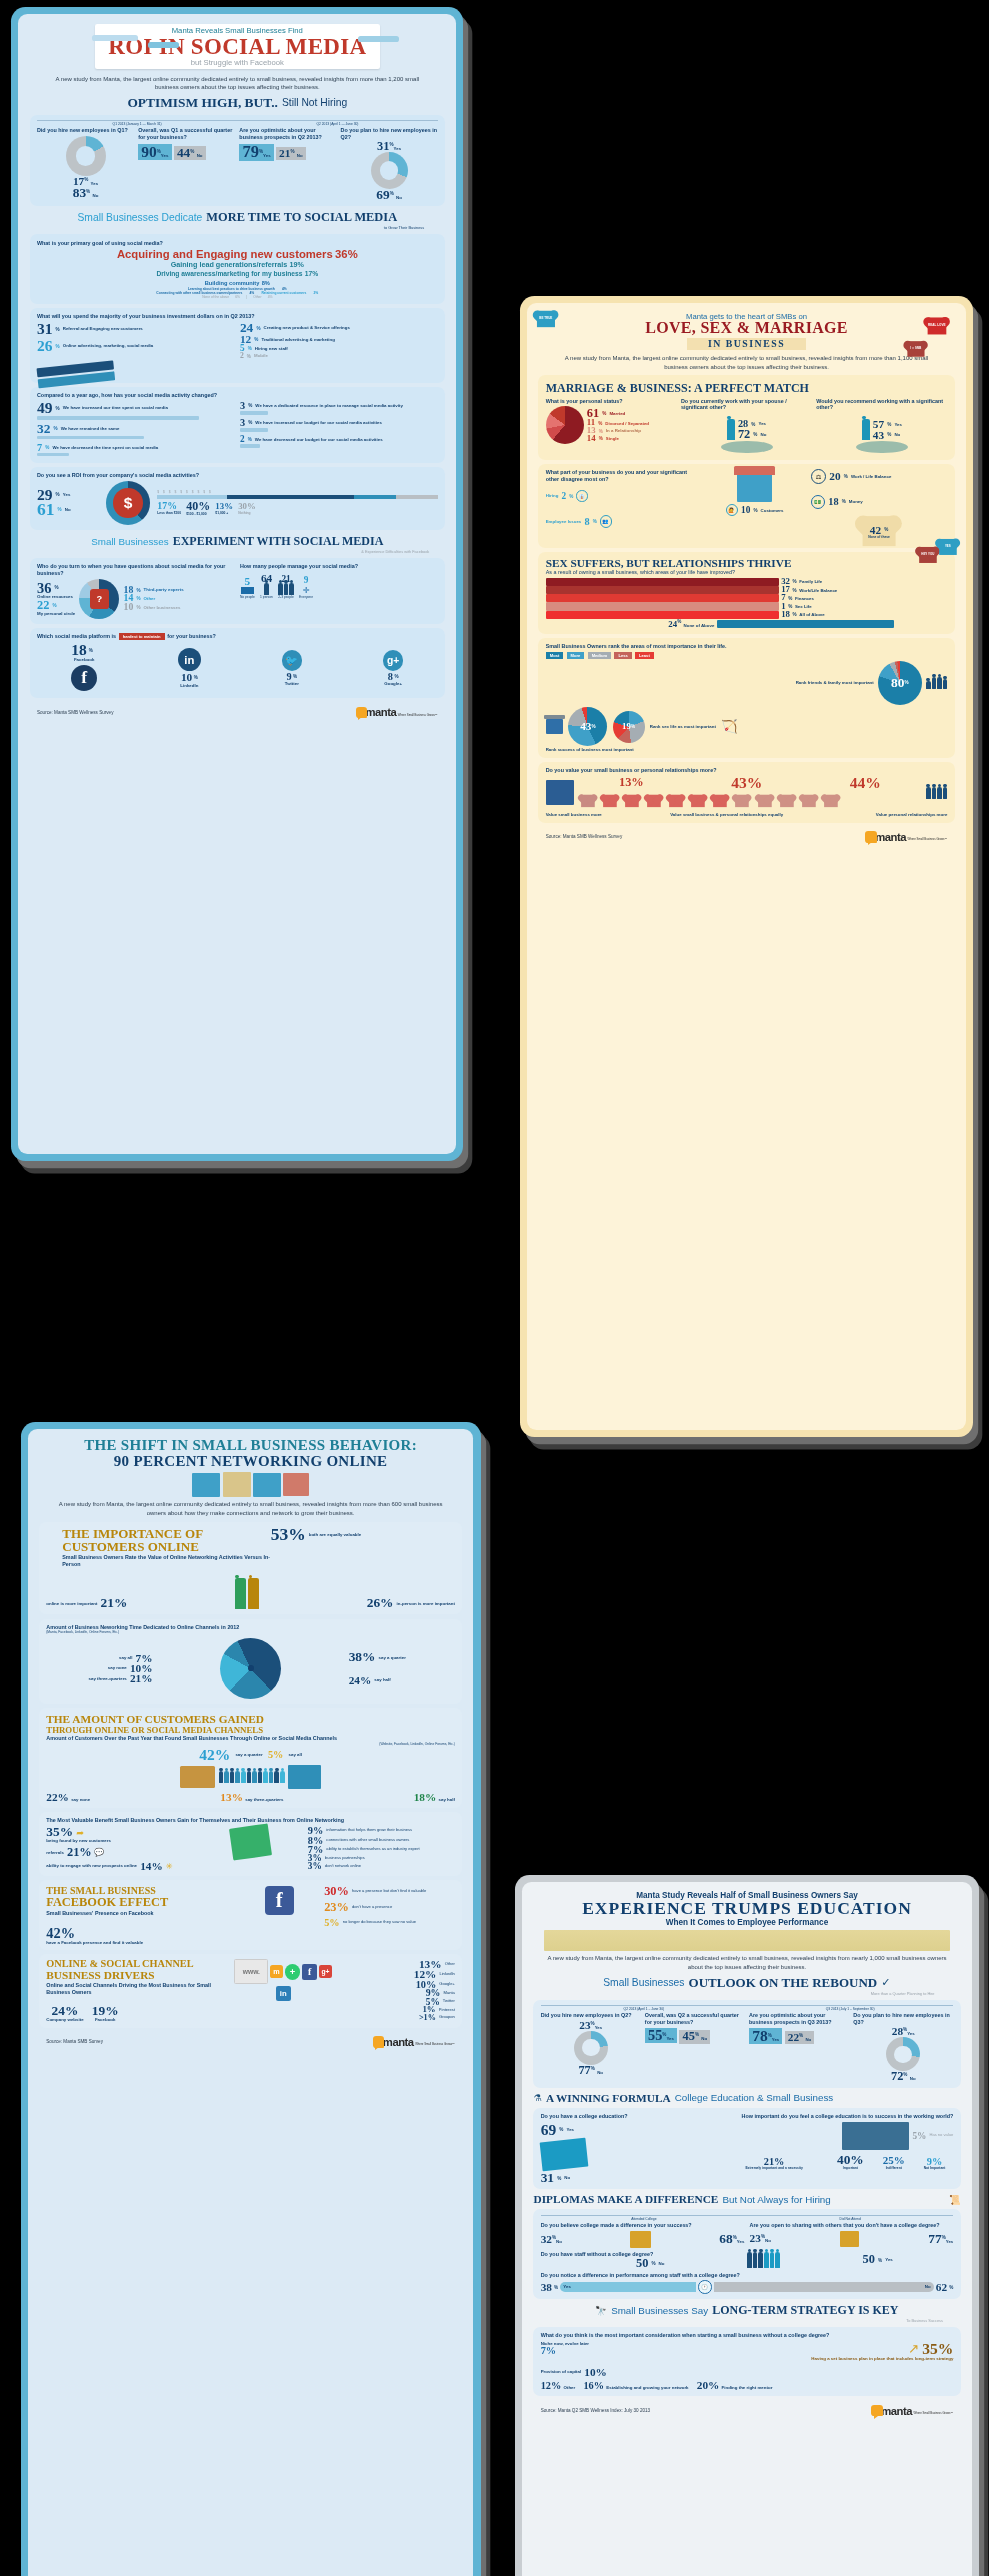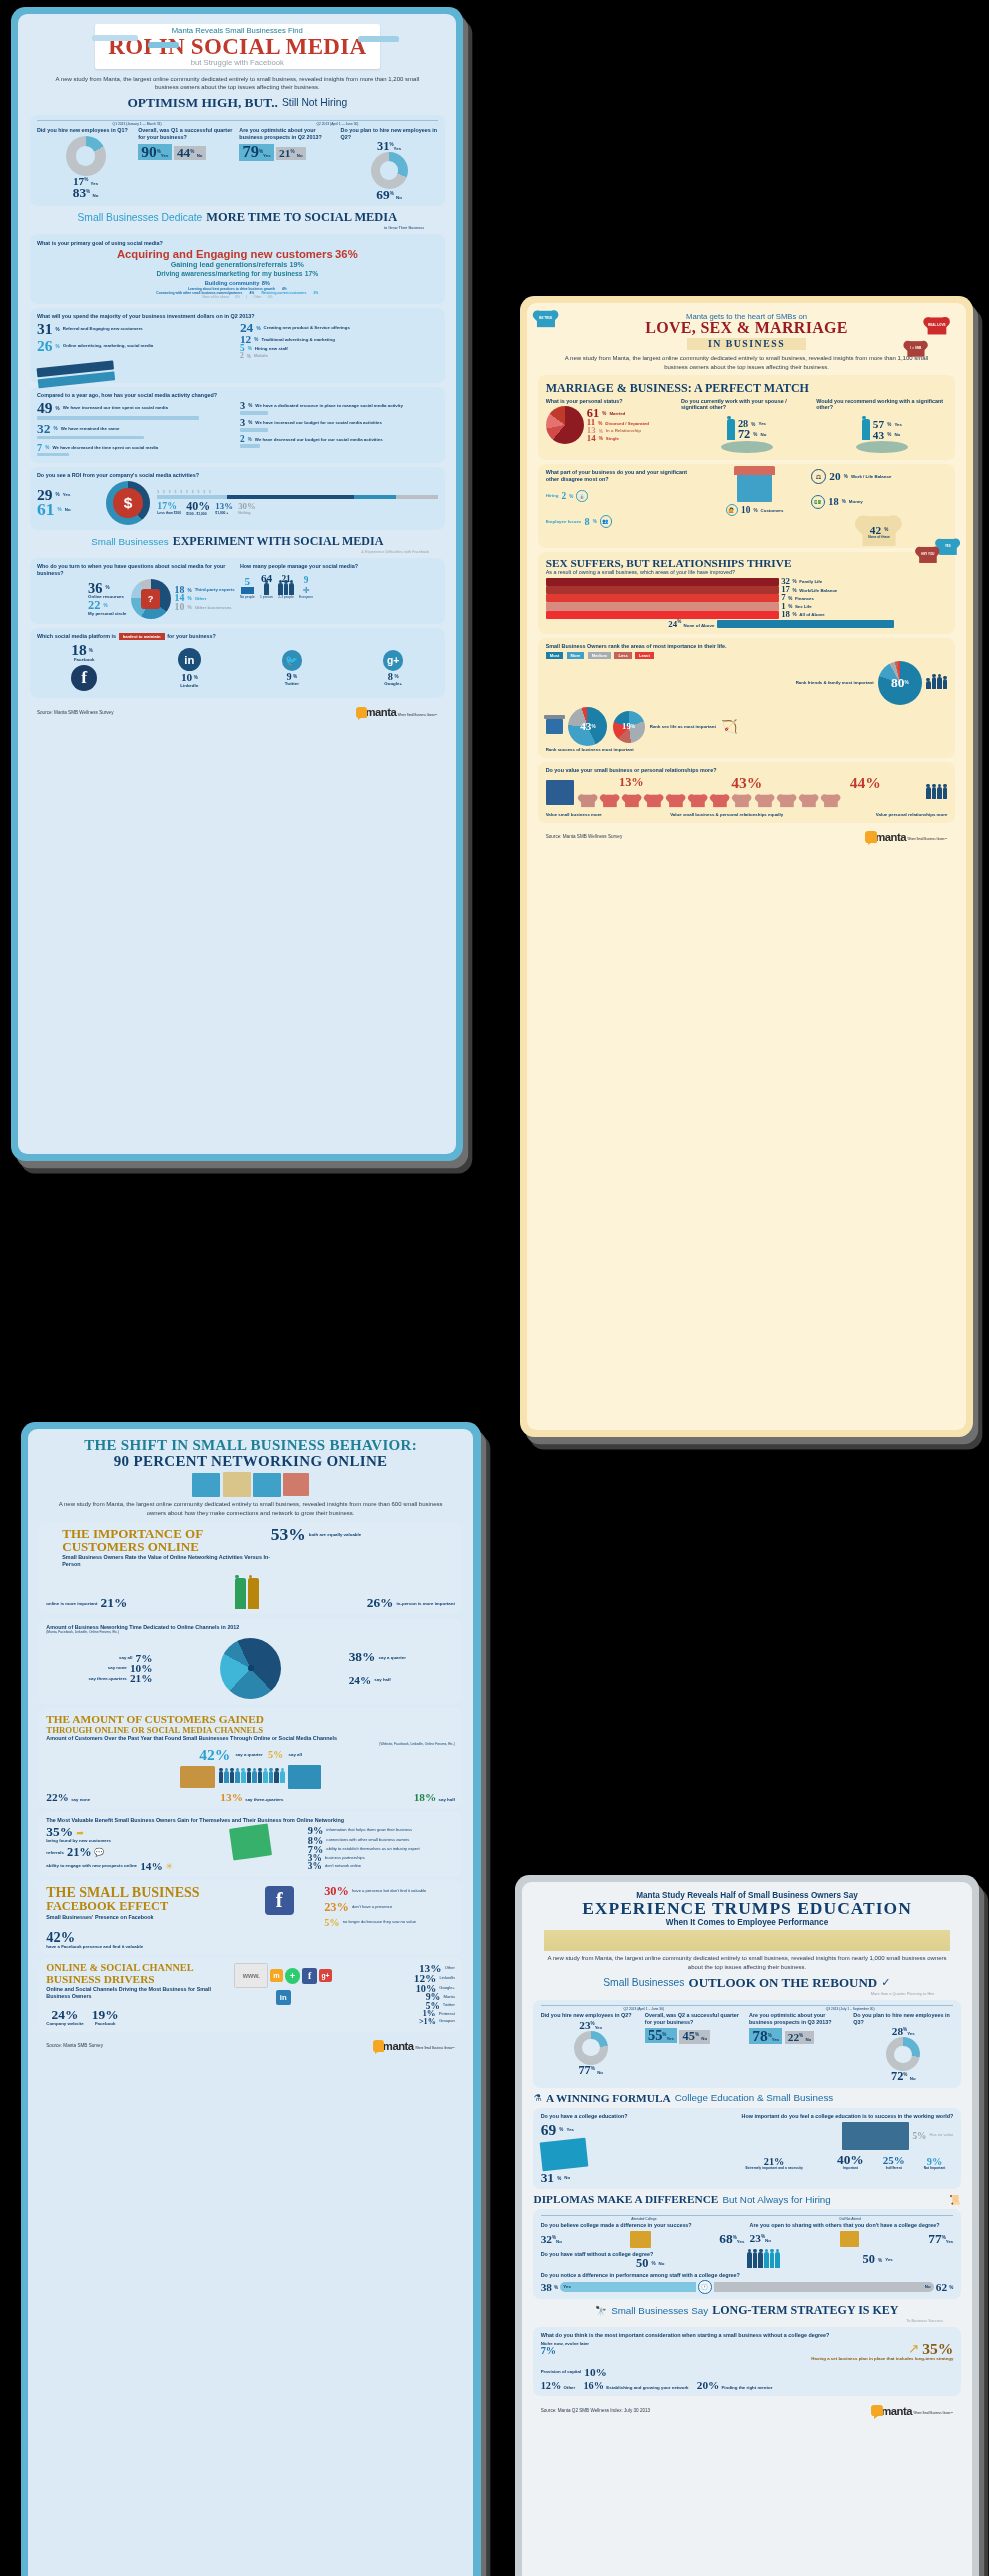--- a/index.html
+++ b/index.html
@@ -302,21 +302,21 @@
 
     <div class="row" style="justify-content:center;gap:4.1px;margin-top:4.1px;">
       <span class="t-ltblue" style="font-size:9.8px;">Small Businesses</span>
       <span class="sect t-navy" style="font-size:12px;">EXPERIMENT WITH SOCIAL MEDIA</span>
     </div>
     <div style="text-align:right;padding-right:15.5px;" class="t-grey sm">&amp; Experience Difficulties with Facebook</div>
     <div class="card">
       <div class="grid2">
         <div>
           <div class="q t-navy">Who do you turn to when you have questions about social media for your business?</div>
-          <div class="row" style="gap:4.1px;margin-top:2.1px;justify-content:flex-end;">
+          <div class="row" style="gap:4.1px;margin-top:2.1px;">
             <div>
               <div class="row">
                   <span class="big t-navy" style="font-size:14.4px;">36</span>
                   <span class="pct t-navy">%</span>
                 </div>
               <div class="lbl t-navy">Online resources</div>
               <div class="row">
                   <span class="big t-ltblue" style="font-size:12.4px;">22</span>
                   <span class="pct t-ltblue">%</span>
                 </div>
@@ -873,21 +873,21 @@
               <span class="big t-navy" style="font-size:9.3px;">3%</span>
               <span class="lbl2 t-navy">don't network online</span>
             </div>
         </div>
       </div>
     </div>
 
     <div class="card-lt">
       <div class="sb">
         <div style="width:46%;">
-          <div class="sect t-gold" style="font-size:14px;line-height:1;">THE SMALL BUSINESS</div>
+          <div class="sect t-gold" style="font-size:10px;line-height:1;">THE SMALL BUSINESS</div>
           <div class="sect t-gold" style="font-size:12.4px;line-height:1;">FACEBOOK EFFECT</div>
           <div class="q t-navy" style="margin-top:1.5px;">Small Businesses' Presence on Facebook</div>
           <div class="row" style="margin-top:10.3px;">
               <span class="big t-navy" style="font-size:14.4px;">42%</span>
             </div>
           <div class="lbl t-navy">have a Facebook presence and find it valuable</div>
         </div>
         <div style="width:22%;display:flex;align-items:center;justify-content:center;">
           <div style="width:29px;height:29px;border-radius:4.1px;background:#3b5998;color:#fff;display:flex;align-items:center;justify-content:center;font-size:20.6px;font-weight:bold;font-family:'Liberation Serif',serif;">f</div>
         </div>

